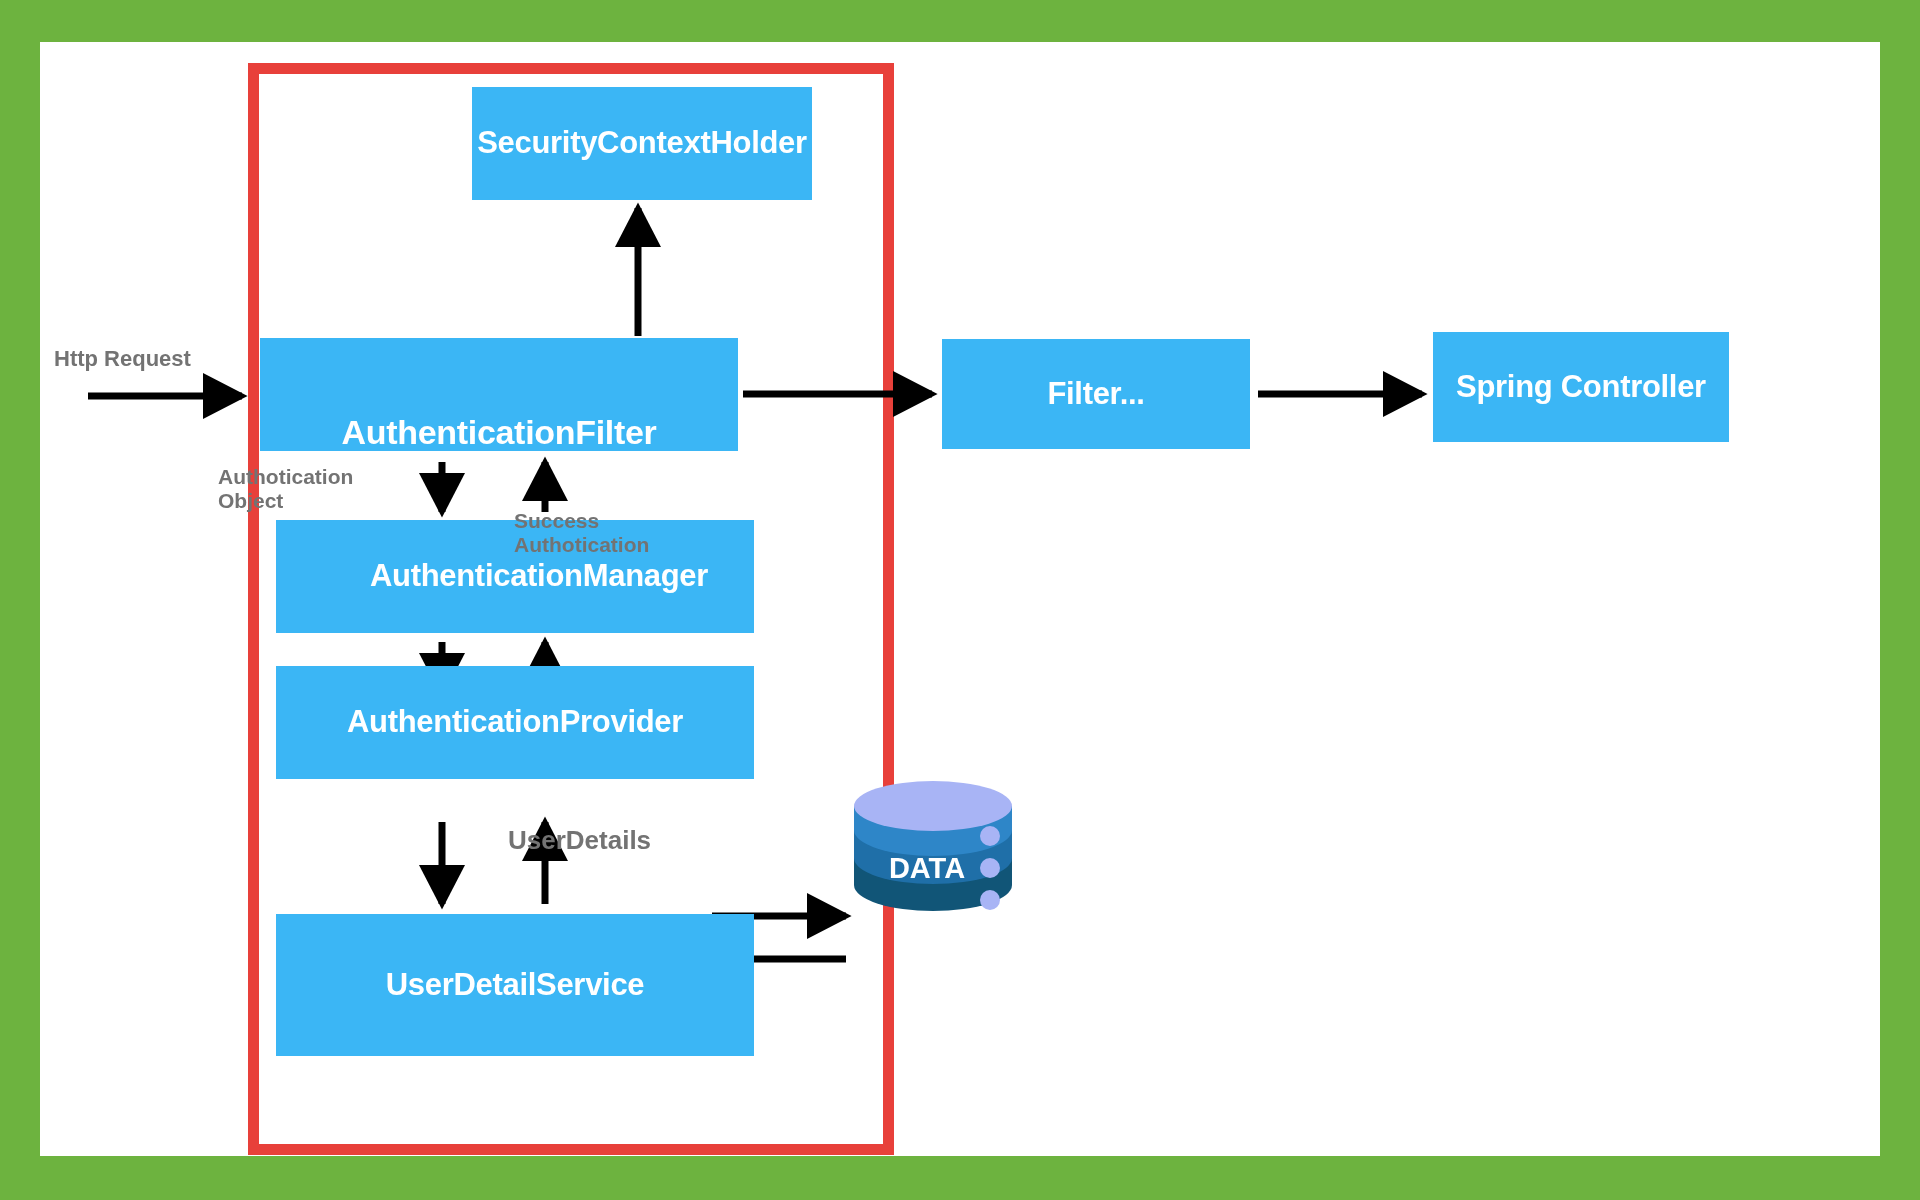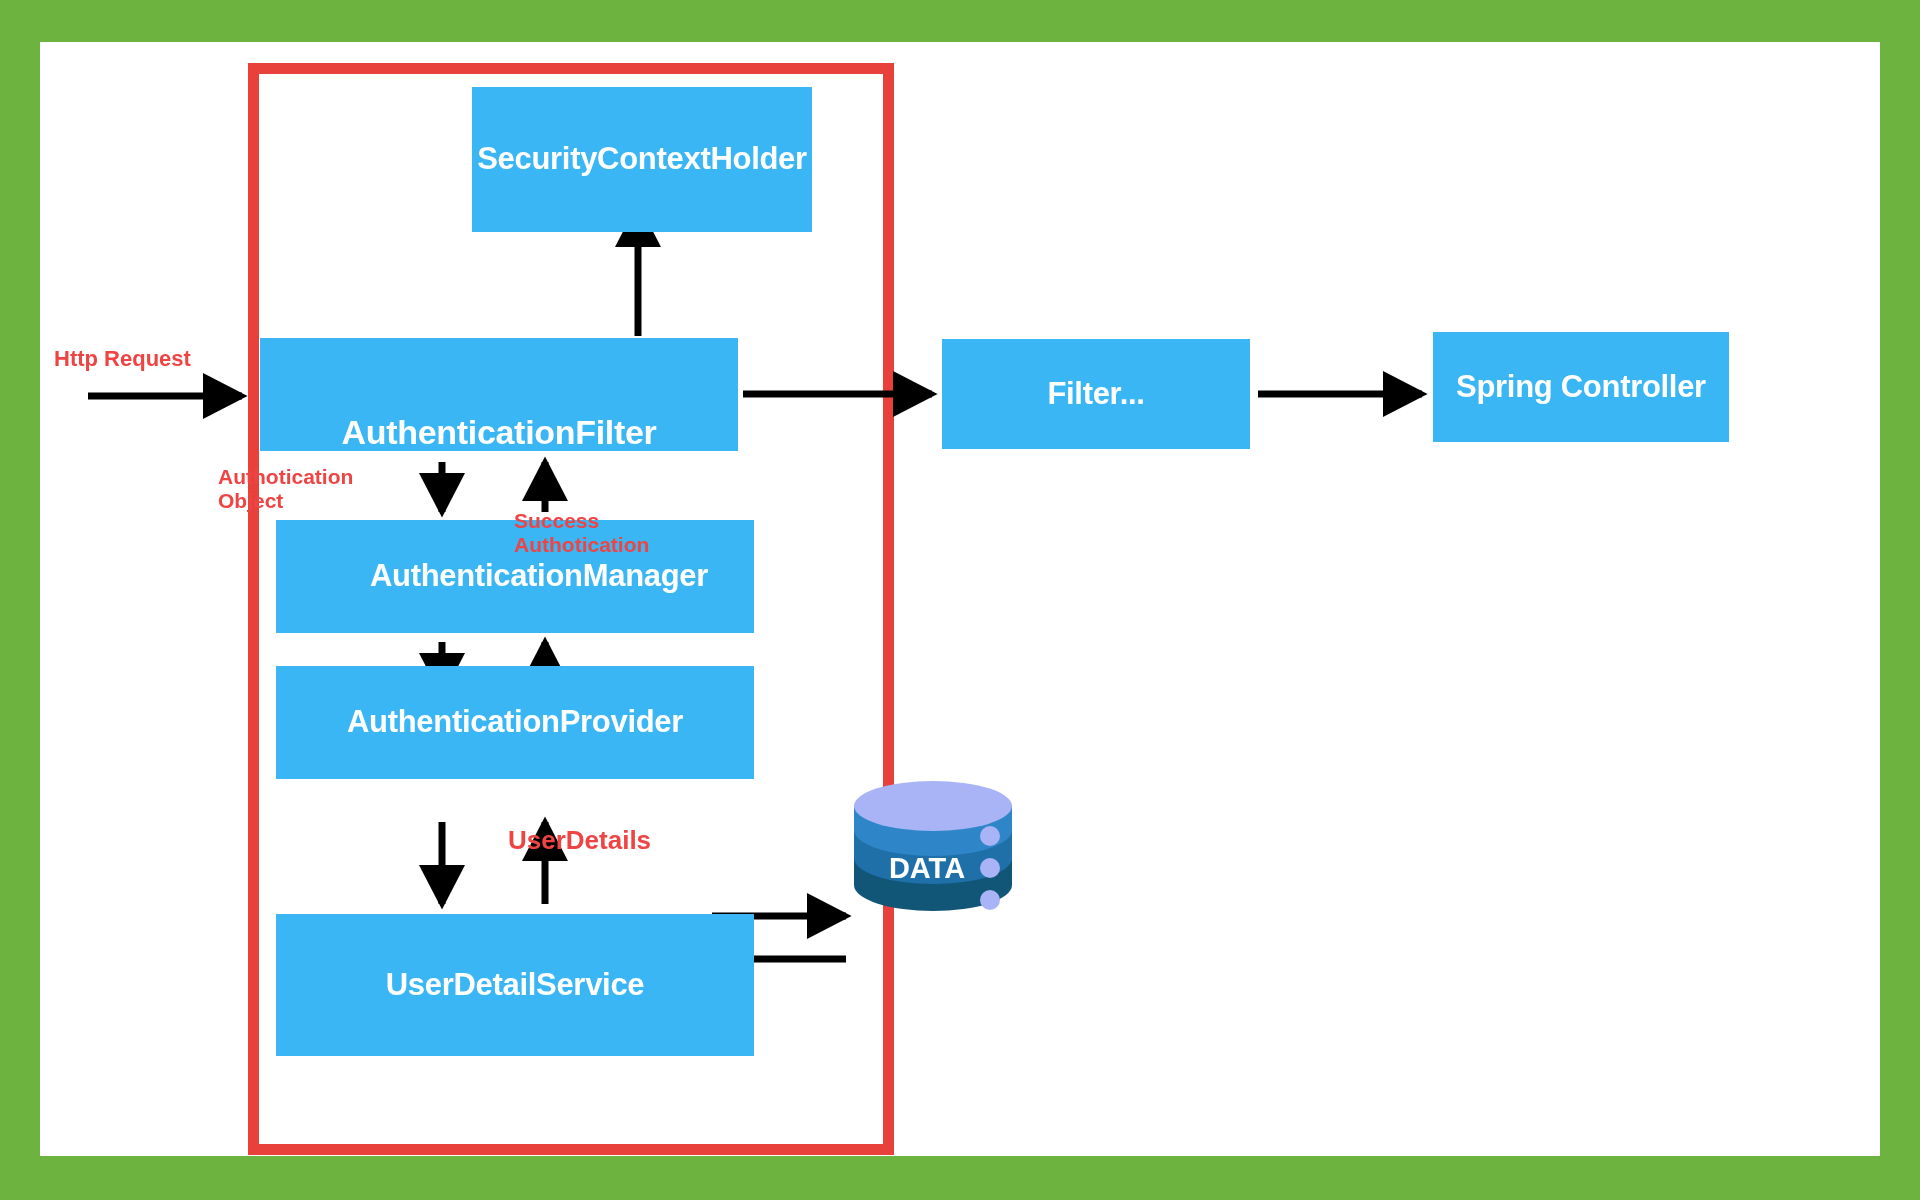--- a/index.html
+++ b/index.html
@@ -41,21 +41,21 @@
     justify-content: center;
     font-weight: bold;
     letter-spacing: -0.3px;
     z-index: 4;
     text-align: center;
     line-height: 1.05;
   }
   
   .lbl {
     position: absolute;
-    color: #ef4444;
+    color: #737373;
     font-weight: bold;
     line-height: 1.12;
     z-index: 5;
     white-space: pre-line;
   }
   
   #arrows {
     position: absolute;
     left: 0; top: 0;
     width: 1840px;
@@ -104,21 +104,21 @@
         <line x1="402" y1="780" x2="402" y2="862"></line>
 
         <line x1="505" y1="862" x2="505" y2="780"></line>
 
         <line x1="672" y1="874" x2="806" y2="874"></line>
 
         <line x1="806" y1="917" x2="672" y2="917"></line>
       </g>
     </svg>
 
-    <div class="node" style="left:432px; top:45px; width:340px; height:145px; font-size:31px;align-items:center;">
+    <div class="node" style="left:432px; top:45px; width:340px; height:113px; font-size:31px;align-items:center;">
       <span>SecurityContextHolder</span>
     </div>
 
     <div class="node" style="left:220px; top:296px; width:478px; height:113px; font-size:34px;align-items:flex-end;">
       <span>AuthenticationFilter</span>
     </div>
 
     <div class="node" style="left:236px; top:478px; width:478px; height:113px; font-size:31px;padding-left:48px;">
       <span>AuthenticationManager</span>
     </div>

